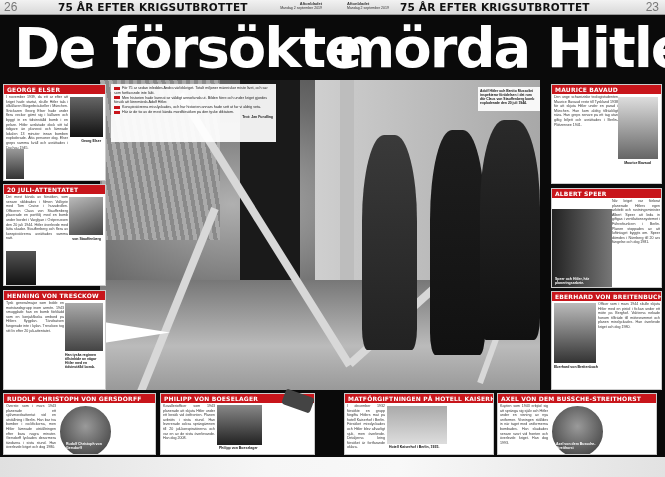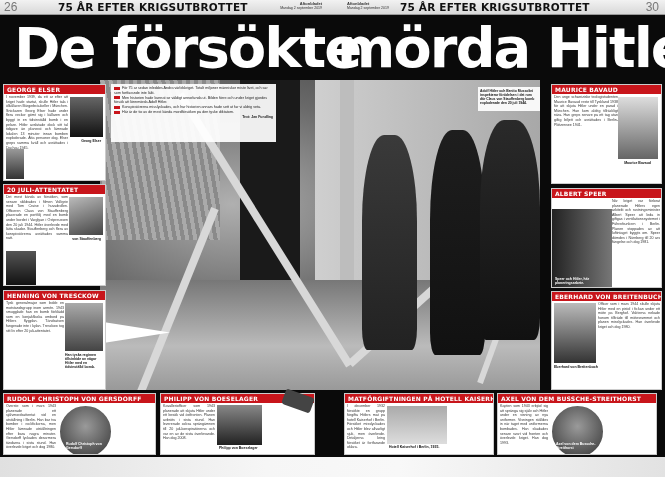--- a/index.html
+++ b/index.html
@@ -42,21 +42,21 @@
 <body>
 
 <div class="spread">
 
   <div class="topbar">
     <span class="pgnum l">26</span>
     <span class="kicker l">75 ÅR EFTER KRIGSUTBROTTET</span>
     <div class="paper l"><b>Aftonbladet</b><span>Måndag 2 september 2019</span></div>
     <div class="paper r"><b>Aftonbladet</b><span>Måndag 2 september 2019</span></div>
     <span class="kicker r">75 ÅR EFTER KRIGSUTBROTTET</span>
-    <span class="pgnum r">30</span>
+    <span class="pgnum r">23</span>
   </div>
 
   <div class="headline">
     <span class="w1">De försökte</span>
     <span class="w2">mörda Hitler</span>
   </div>
 
   <div class="mainphoto">
     <div style="position:absolute;left:0;top:0;width:120px;height:160px;background:repeating-linear-gradient(80deg,#8a8a8a 0 4px,#aaa 4px 8px)"></div>
     <div style="position:absolute;left:140px;top:0;width:60px;height:200px;background:#1a1a1a"></div>

